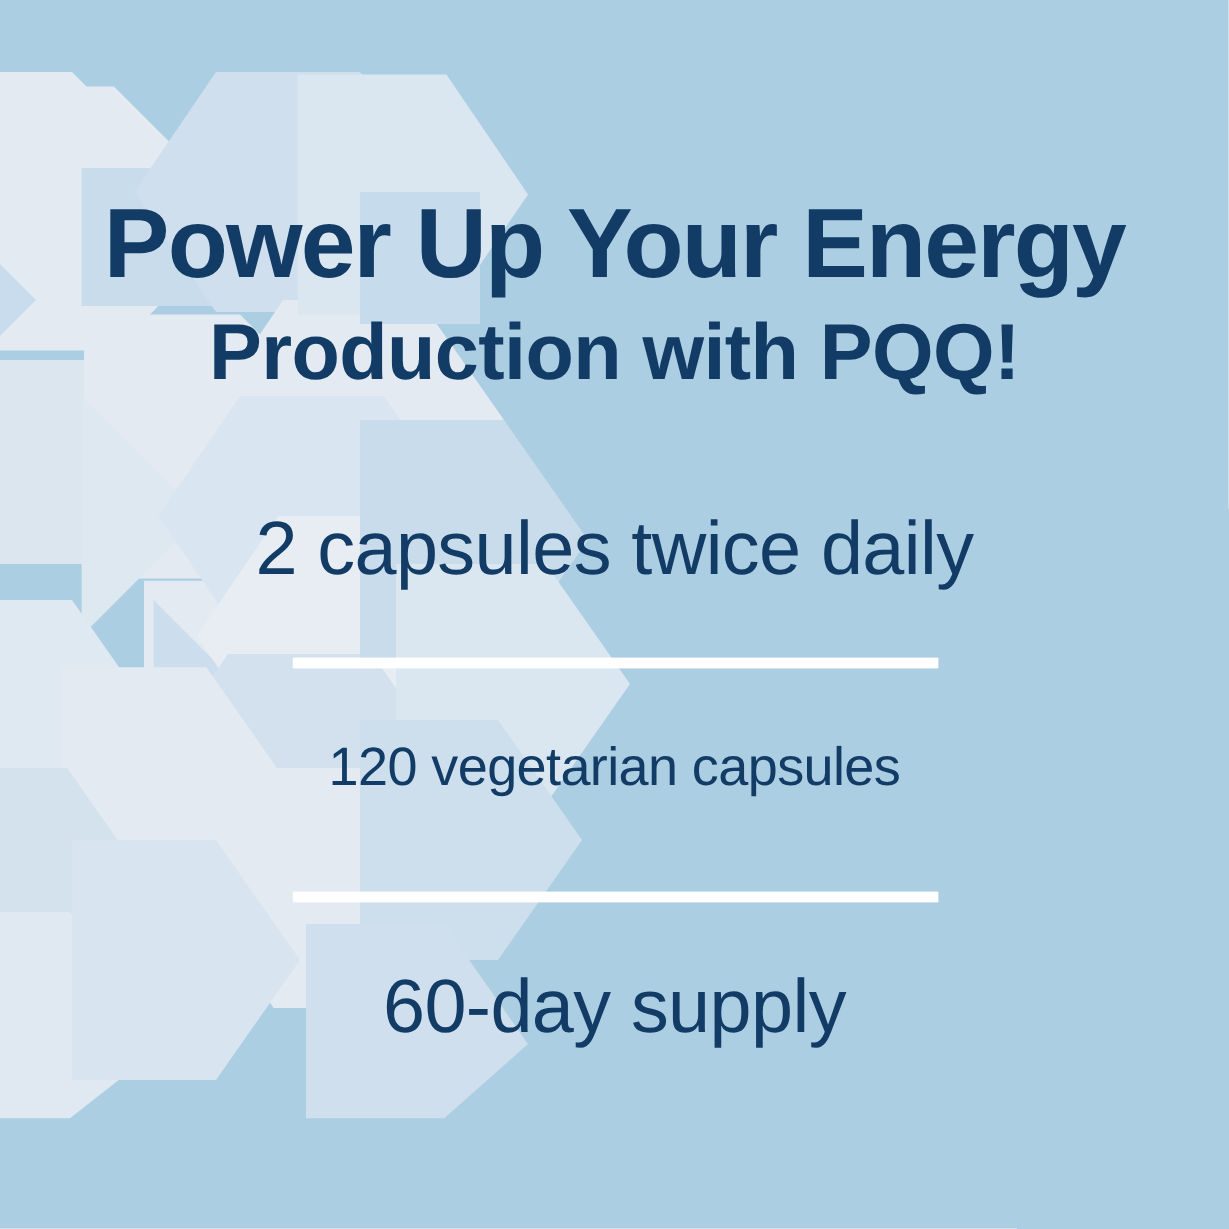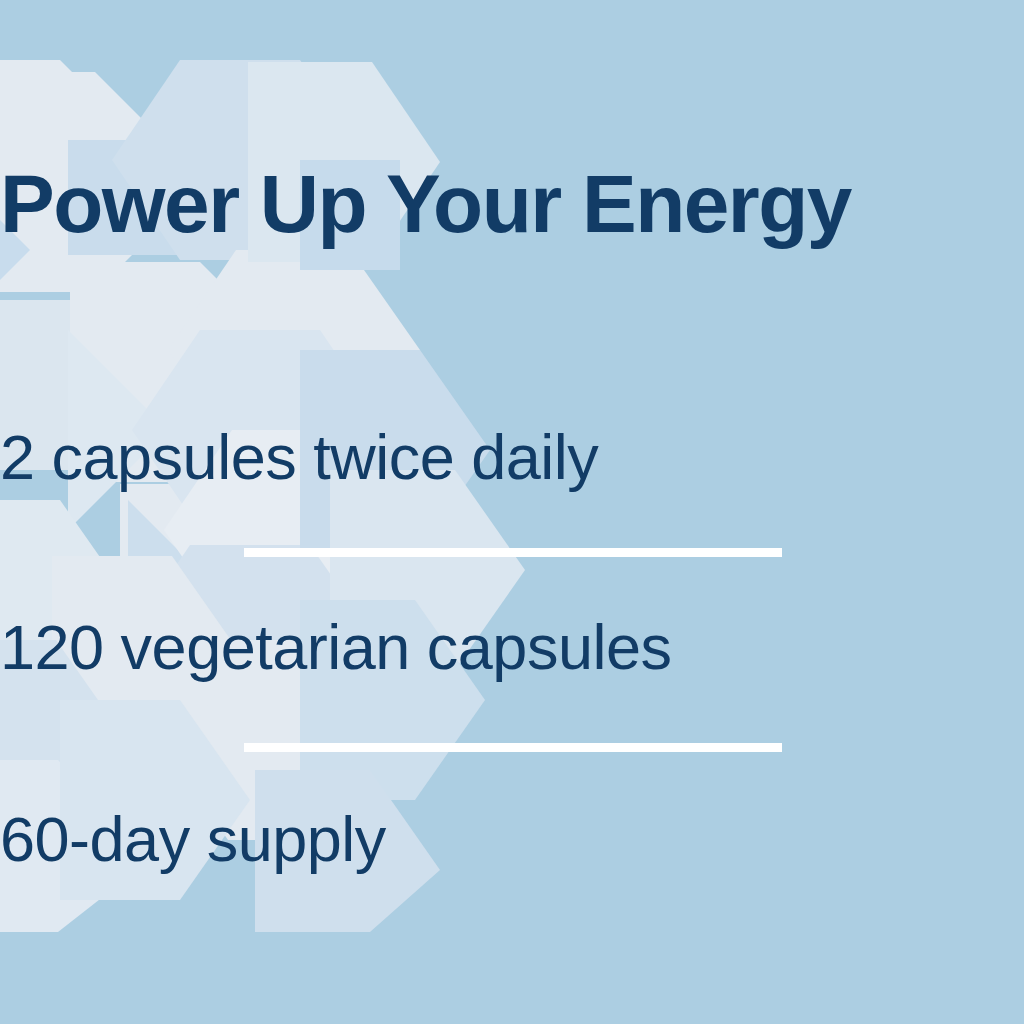--- a/index.html
+++ b/index.html
@@ -32,20 +32,21 @@
     position: absolute;
     left: 0;
     top: 0;
     width: 1024px;
     height: 1024px;
   }
 
   .line {
     position: absolute;
     width: 100%;
+    text-align: center;
     color: #123c66;
     white-space: nowrap;
     line-height: 1;
   }
 
   .headline-1 {
     top: 163px;
     font-size: 82px;
     font-weight: 700;
     letter-spacing: -1.5px;
@@ -60,21 +61,21 @@
 
   .spec-1 {
     top: 426px;
     font-size: 63px;
     font-weight: 400;
     letter-spacing: -0.5px;
   }
 
   .spec-2 {
     top: 616px;
-    font-size: 63px;
+    font-size: 45px;
     font-weight: 400;
     letter-spacing: -0.5px;
   }
 
   .spec-3 {
     top: 808px;
     font-size: 63px;
     font-weight: 400;
     letter-spacing: -0.5px;
   }
@@ -135,20 +136,21 @@
       <polygon points="255,770 370,770 440,870 370,932 255,932" fill="#cfdfed"></polygon>
 
       <polygon points="-40,60 60,60 130,130 -40,130" fill="#e3eaf1"></polygon>
     </g>
   </svg>
 
   <div id="content">
 
     <div class="line headline-1">Power Up Your Energy</div>
 
+    <div class="line headline-2">Production with PQQ!</div>
 
     <div class="line spec-1">2 capsules twice daily</div>
 
     <div class="divider divider-1"></div>
 
     <div class="line spec-2">120 vegetarian capsules</div>
 
     <div class="divider divider-2"></div>
 
     <div class="line spec-3">60-day supply</div>

